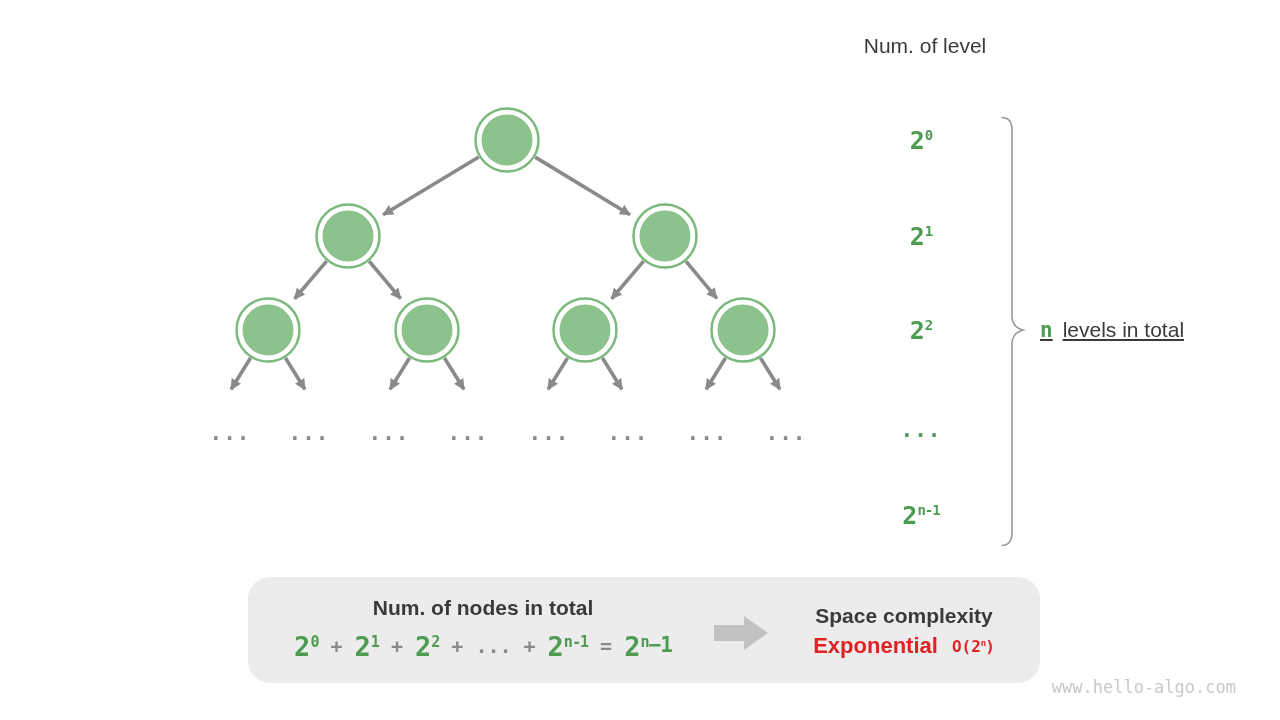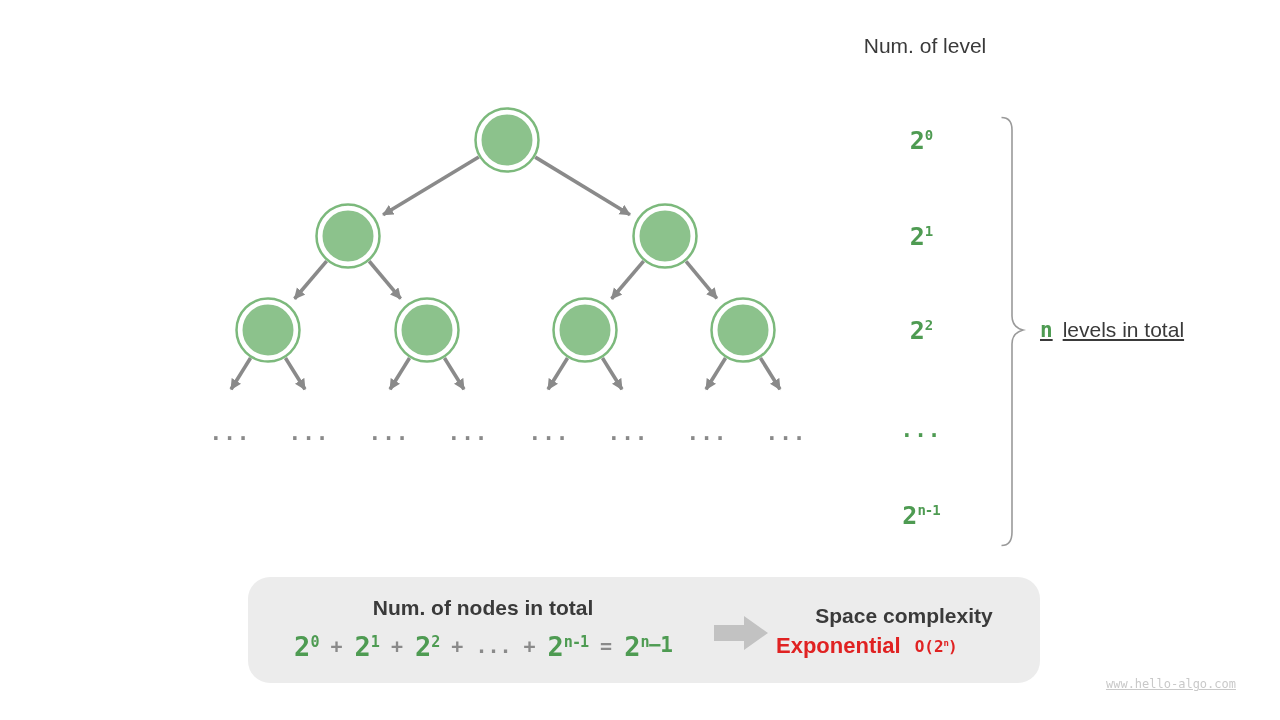--- a/index.html
+++ b/index.html
@@ -63,33 +63,33 @@
   .tok.green{color:#4e9b52;font-size:27px;}
   .tok.gray{color:#8a8a8a;font-size:20px;}
   .tok .tail{font-size:0.78em;vertical-align:0.18em;letter-spacing:-1px;}
   #block-arrow{position:absolute;left:466px;top:37px;}
   #summary-right-title{
     position:absolute;left:528px;top:27px;width:256px;text-align:center;
     font-weight:bold;font-size:21px;color:#3a3a3a;
   }
   #summary-complexity{
     position:absolute;left:528px;top:52px;width:256px;height:34px;
-    display:flex;align-items:center;justify-content:flex-start;
+    display:flex;align-items:center;justify-content:center;
     color:#e02222;white-space:nowrap;
   }
   #summary-complexity .name{font-weight:bold;font-size:22px;margin-right:14px;}
   #summary-complexity .bigo{
     font-family:"DejaVu Sans Mono", monospace;font-weight:bold;font-size:16px;
   }
 
   
   #watermark{
     right:44px;top:677px;
     font-family:"DejaVu Sans Mono", monospace;
-    font-size:12px;color:#c9c9c9;text-decoration:underline;
+    font-size:17px;color:#c9c9c9;
   }
 </style>
 </head>
 <body>
 
 <svg id="tree-svg" class="abs" style="left:0;top:0;" width="1280" height="720" viewBox="0 0 1280 720">
   <defs>
     <marker id="ah" markerUnits="userSpaceOnUse" markerWidth="14" markerHeight="14" refX="10" refY="5.5" orient="auto">
       <path d="M0,0 L11,5.5 L0,11 Z" fill="#8a8a8a"></path>
     </marker>

